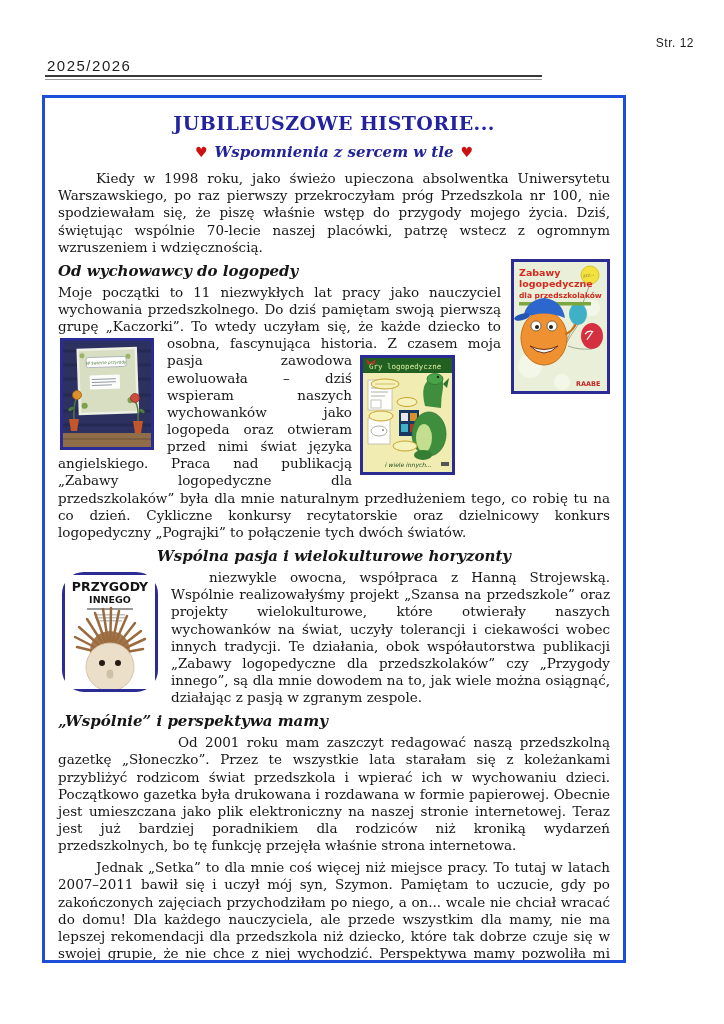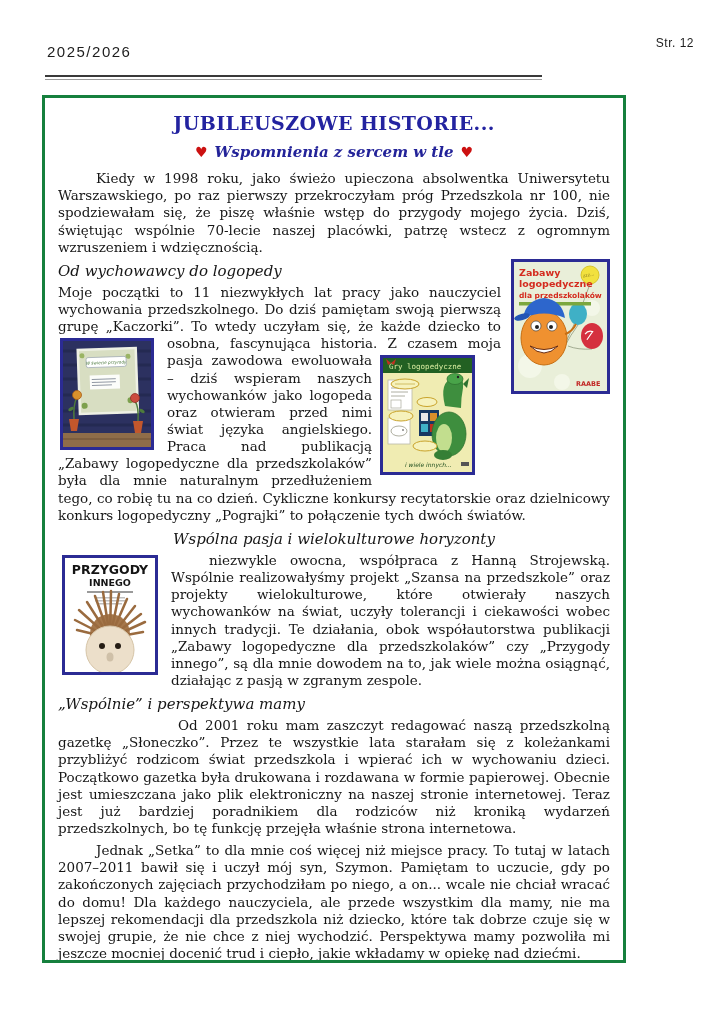--- a/index.html
+++ b/index.html
@@ -1,47 +1,47 @@
 <!DOCTYPE html>
 <html><head>
 <meta charset="utf-8">
 <style>
   html,body{margin:0;padding:0;width:724px;height:1024px;background:#ffffff;overflow:hidden;}
   body{position:relative;font-family:"DejaVu Serif",serif;color:#161616;}
 
   
   .page-no{position:absolute;top:36px;right:30px;font-family:Liberation Sans, sans-serif;
            font-size:12px;letter-spacing:.5px;color:#1d1d1d;}
-  .school-year{position:absolute;top:43px;left:47px;font-family:"Liberation Sans",sans-serif;
+  .school-year{position:absolute;top:57px;left:47px;font-family:"Liberation Sans",sans-serif;
            font-size:15px;letter-spacing:1.5px;color:#1d1d1d;}
   .header-rule{position:absolute;top:75px;left:45px;width:497px;height:2px;
            border-top:2px solid #3a3a3a;border-bottom:1px solid #9b9b9b;}
 
   
   .article{position:absolute;left:42px;top:95px;width:584px;height:868px;box-sizing:border-box;
-           border:3px solid #15803d;padding:7px 13px 8px;overflow:hidden;
+           border:3px solid #1d4ed8;padding:7px 13px 8px;overflow:hidden;
            font-size:13.5px;line-height:1.27;}
   .title{text-align:center;font-weight:bold;font-size:19px;letter-spacing:.4px;
            color:#2323a0;margin:6px 0 3px;}
   .subtitle{text-align:center;font-weight:bold;font-style:italic;font-size:15px;
            color:#232399;margin:8px 0 8px;}
   .subtitle .heart{color:#cc1111;font-style:normal;font-size:14px;padding:0 7px;}
 
   p.body{ text-align:justify;margin:3px 0 5px;}
   .indent{text-indent:38px;}
   .bigindent{text-indent:120px;}
-  .sec{font-weight:normal;font-style:italic;font-size:15px;margin:6px 0 2px;}
+  .sec{font-weight:bold;font-style:italic;font-size:15px;margin:6px 0 2px;}
   .sec.center{text-align:center;}
 
   
   .frame{border:3px solid #2b2b94;background:#fdba74;display:block;}
   .ph  {float:left; width:88px;height:106px;margin:3px 13px 4px 2px;}
   .b1  {float:right;width:93px;height:129px;margin:-2px 0 5px 10px;}
-  .b2  {float:right;width:89px;height:114px;margin:3px 26px 4px 8px;}
-  .b3  {float:left; width:90px;height:114px;margin:3px 13px 3px 4px;}
+  .b2  {float:right;width:89px;height:114px;margin:3px 46px 4px 8px;}
+  .b3  {float:left; width:90px;height:114px;margin:3px 13px 3px 4px;border-radius:22px;}
   .frame svg{display:block;}
 </style>
 </head>
 <body>
 
 <div class="page-no">Str. 12</div>
 <div class="school-year">2025/2026</div>
 <div class="header-rule"></div>
 
 <div class="article">

